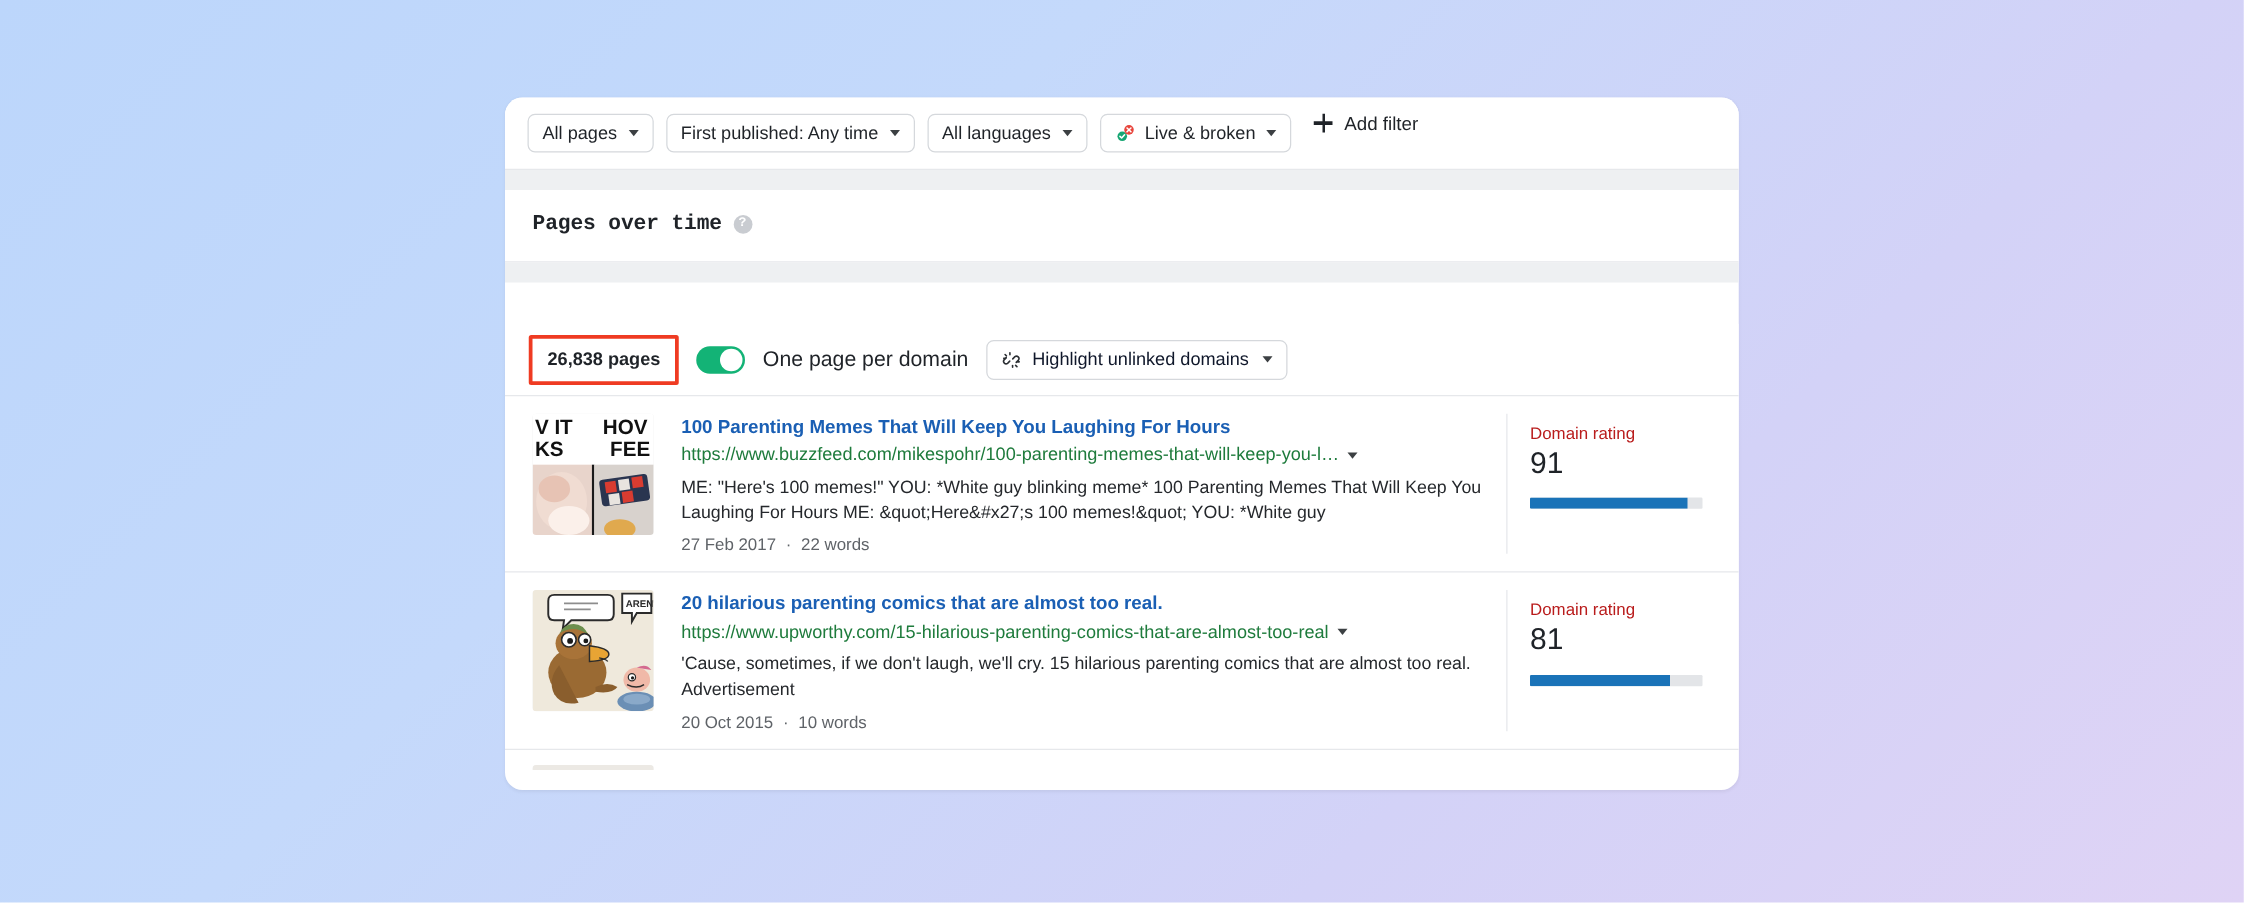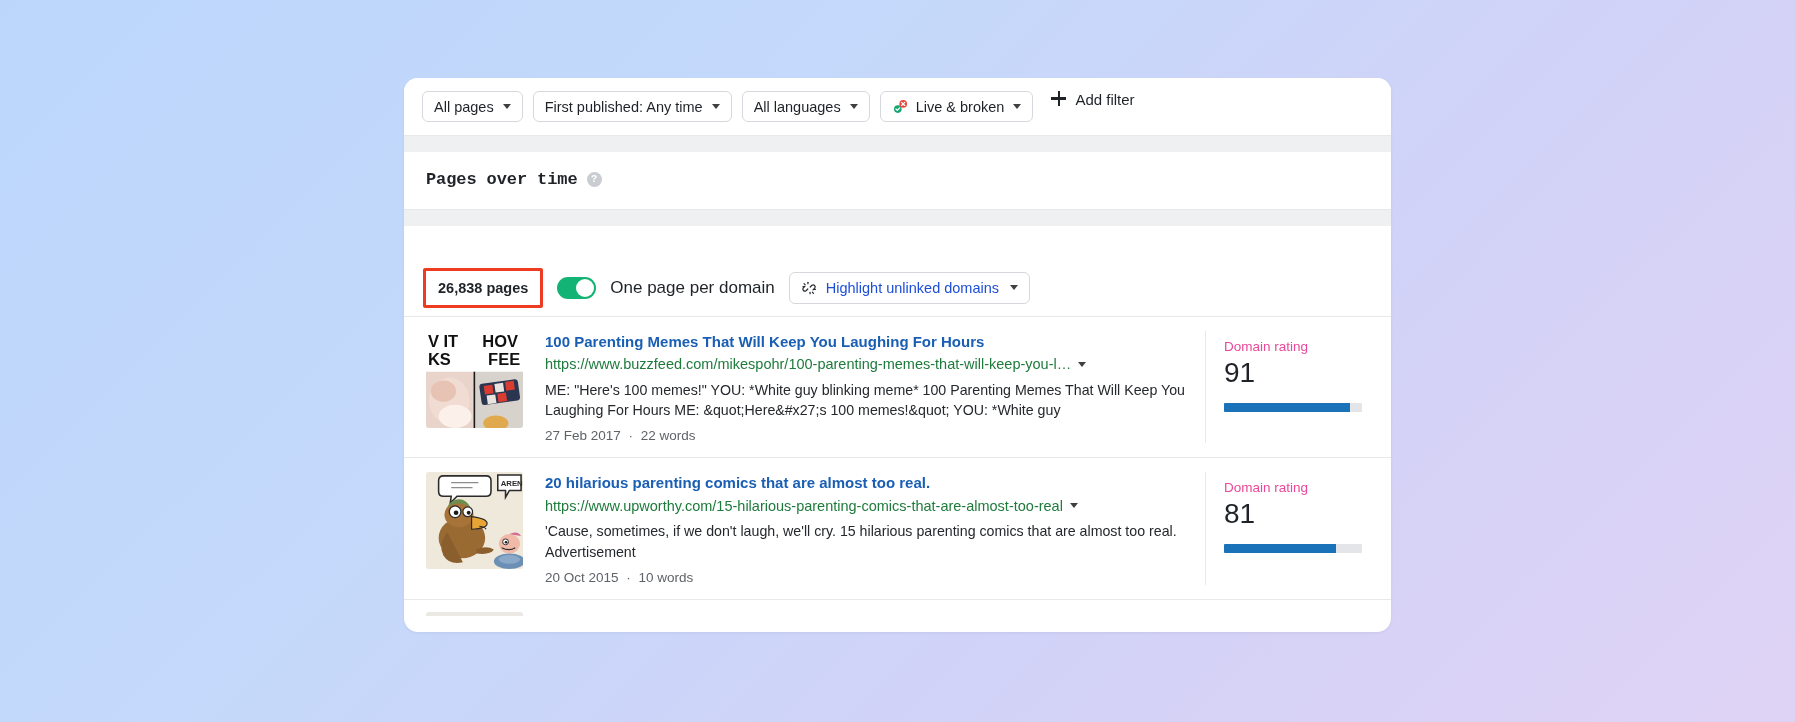--- a/index.html
+++ b/index.html
@@ -175,21 +175,21 @@
   .highlight-btn {
     display: inline-flex;
     align-items: center;
     gap: 9px;
     height: 32px;
     padding: 0 11px;
     border: 1px solid #d5d8dc;
     border-radius: 6px;
     background: #fff;
     font-size: 14.5px;
-    color: #1d4ed8;
+    color: #0f172a;
     white-space: nowrap;
     cursor: pointer;
   }
 
   
   .results { background: #fff; }
   .result-row {
     display: flex;
     padding: 14px 0 14px 22px;
     border-bottom: 1px solid #e6e8eb;
@@ -255,25 +255,25 @@
 
   
   .dr-col {
     width: 186px;
     flex: none;
     border-left: 1px solid #e6e8eb;
     padding: 8px 22px 8px 18px;
   }
   .dr-label {
     font-size: 13.5px;
-    color: #ec4899;
+    color: #b91c1c;
     margin-bottom: 4px;
   }
   .dr-value {
-    font-size: 28px;
+    font-size: 24px;
     color: #1f2328;
     line-height: 1.1;
     margin-bottom: 14px;
     font-weight: normal;
   }
   .dr-bar {
     height: 9px;
     background: #e3e5e8;
     border-radius: 1px;
     overflow: hidden;

